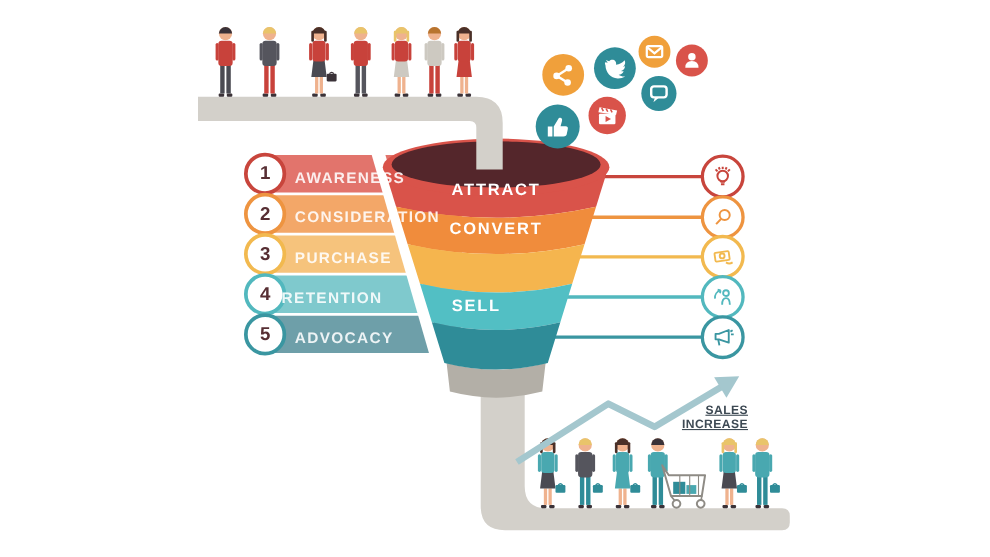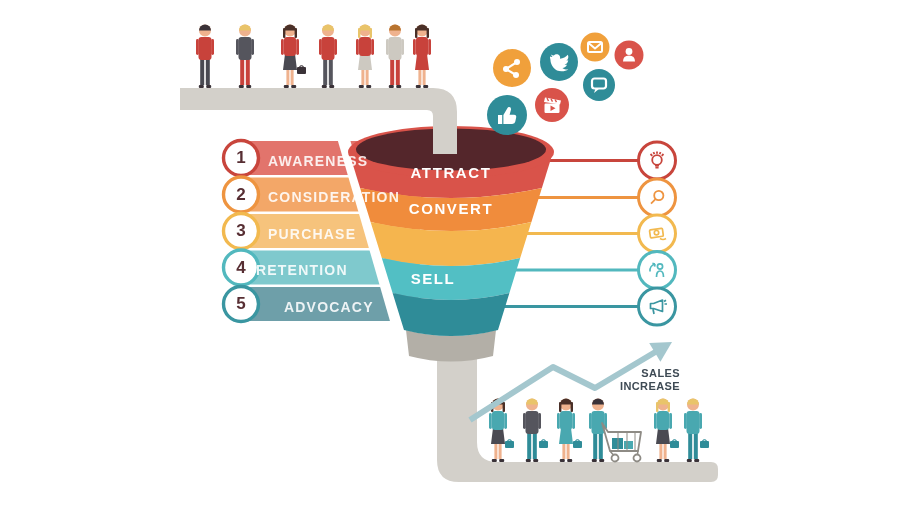--- a/index.html
+++ b/index.html
@@ -346,30 +346,30 @@
         <path d="M7.5,-2.5 h2.5 M7,-5 l2,-1.3"></path>
       </g>
     </g>
   </g>
 </svg>
 
 <div class="txt bar-label" style="left:268px;top:152.5px;">AWARENESS</div>
 <div class="txt bar-label" style="left:268px;top:189px;">CONSIDERATION</div>
 <div class="txt bar-label" style="left:268px;top:225.5px;">PURCHASE</div>
 <div class="txt bar-label" style="left:256px;top:262px;">RETENTION</div>
-<div class="txt bar-label" style="left:268px;top:298.5px;margin-left:16px;">ADVOCACY</div>
+<div class="txt bar-label" style="left:268px;top:298.5px;">ADVOCACY</div>
 
 <div class="txt step-number" style="left:226px;top:148px;">1</div>
 <div class="txt step-number" style="left:226px;top:184.5px;">2</div>
 <div class="txt step-number" style="left:226px;top:221px;">3</div>
 <div class="txt step-number" style="left:226px;top:257.5px;">4</div>
 <div class="txt step-number" style="left:226px;top:294px;">5</div>
 
 <div class="txt stage-label" style="left:371px;top:164px;">ATTRACT</div>
 <div class="txt stage-label" style="left:371px;top:199.5px;">CONVERT</div>
 <div class="txt stage-label" style="left:353px;top:270px;">SELL</div>
 
-<div class="txt annotation" style="left:590px;top:367px;">
+<div class="txt annotation" style="left:590px;top:367px;text-decoration:underline;">
   <div>SALES</div>
   <div>INCREASE</div>
 </div>
 
 </div>
 
 </body></html>

